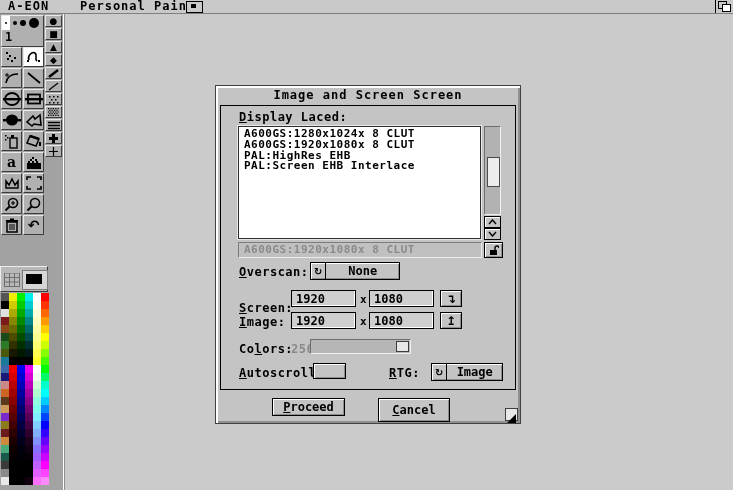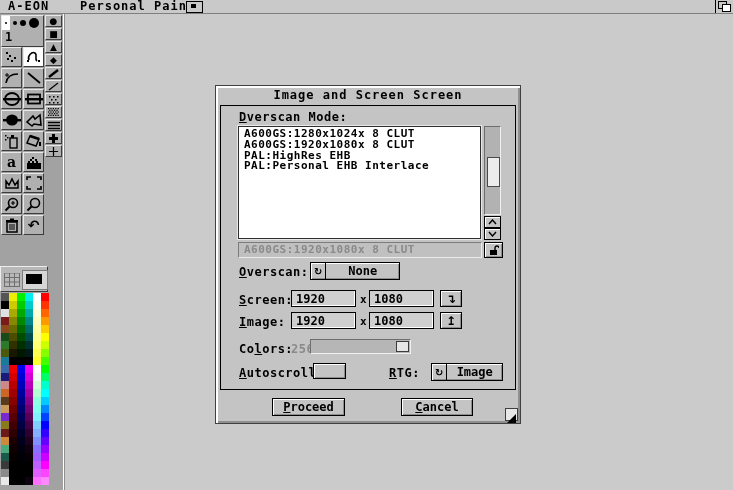--- a/index.html
+++ b/index.html
@@ -66,21 +66,21 @@
   .cycle .cyc-ic{font-family:"DejaVu Sans",sans-serif;font-size:10px;padding:0 3px;border-right:1px solid #000;
         align-self:stretch;display:flex;align-items:center;}
   .cycle .cyc-lbl{flex:1;text-align:center;}
   .numfield{position:absolute;height:17px;background:#cfcfcf;border:1px solid #000;box-sizing:border-box;
         box-shadow:inset -1px -1px 0 #ffffff;font:bold 12px "DejaVu Sans Mono",monospace;
         padding:0 0 0 4px;color:#000;width:65px;}
   .slider{position:absolute;left:89px;top:233px;width:101px;height:15px;background:#b6b6b6;
         border:1px solid;border-color:#6e6e6e #f0f0f0 #f0f0f0 #6e6e6e;box-sizing:border-box;}
   #slider-knob{position:absolute;right:1px;top:1px;width:13px;height:11px;background:#e6e6e6;border:1px solid #3c3c3c;box-sizing:border-box;}
   #btn-proceed{left:56px;top:312px;width:73px;height:18px;}
-  #btn-cancel{left:185px;top:312px;width:72px;height:18px;}
+  #btn-cancel{left:162px;top:312px;width:72px;height:24px;}
   #resize-gadget{position:absolute;right:2px;bottom:2px;width:13px;height:13px;background:#e8e8e8;border:1px solid #404040;box-sizing:border-box;}
   .gray-val{color:#8a8a8a;}
 </style>
 </head>
 <body>
 
 <div id="screen">
 
   <div id="menubar">
     <span class="mb-item" id="mb-app">A-EON</span>
@@ -466,27 +466,27 @@
         <div class="swatch" style="background: rgb(255, 136, 255);"></div>
       </div>
   </div>
 
   <div style="position:absolute;left:66px;top:14px;right:0;bottom:0;"></div>
 
   <div id="dialog">
     <div id="dlg-title">Image and Screen Screen</div>
     <div id="dlg-frame">
 
-      <span class="lbl" style="left:18px;top:4px;"><span class="u">D</span><span>verscan Mode:</span></span>
+      <span class="lbl" style="left:18px;top:4px;"><span class="u">D</span><span>isplay Laced:</span></span>
 
       <div class="listbox" id="mode-list">
           <div class="mode-row">A600GS:1280x1024x 8 CLUT</div>
           <div class="mode-row">A600GS:1920x1080x 8 CLUT</div>
           <div class="mode-row">PAL:HighRes EHB</div>
-          <div class="mode-row">PAL:Personal EHB Interlace</div>
+          <div class="mode-row">PAL:Screen EHB Interlace</div>
         </div>
 
       <div id="list-scrollbar">
         <div id="list-thumb"></div>
       </div>
       <div class="chev" style="top:110px;">
         <svg width="9" height="6" viewBox="0 0 9 6">
             <path d="M1,5 L4.5,1 L8,5" fill="none" stroke="#000" stroke-width="1.4"></path>
           </svg>
       </div>
@@ -503,21 +503,21 @@
           <path d="M6,5 V3 a2,2 0 0 1 4,0" fill="none" stroke="#000" stroke-width="1.4"></path>
         </svg>
       </div>
 
       <span class="lbl" style="left:18px;top:159px;"><span class="u">O</span><span>verscan:</span></span>
       <div class="abtn cycle" style="left:89px;top:156px;width:90px;height:18px;">
         <span class="cyc-ic">↻</span>
         <span class="cyc-lbl">None</span>
       </div>
 
-      <span class="lbl" style="left:18px;top:187px;"><span class="u">S</span><span>creen:</span></span>
+      <span class="lbl" style="left:18px;top:195px;"><span class="u">S</span><span>creen:</span></span>
       <input class="numfield" style="left: 70px; top: 184px;" value="1920">
       <span class="lbl" style="left:139px;top:187px;font-size:11px;">x</span>
       <input class="numfield" style="left: 148px; top: 184px;" value="1080">
       <div class="abtn glyph" style="left:219px;top:184px;width:22px;height:17px;">
           <span>↴</span>
         </div>
 
       <span class="lbl" style="left:18px;top:209px;"><span class="u">I</span><span>mage:</span></span>
       <input class="numfield" style="left: 70px; top: 206px;" value="1920">
       <span class="lbl" style="left:139px;top:209px;font-size:11px;">x</span>

